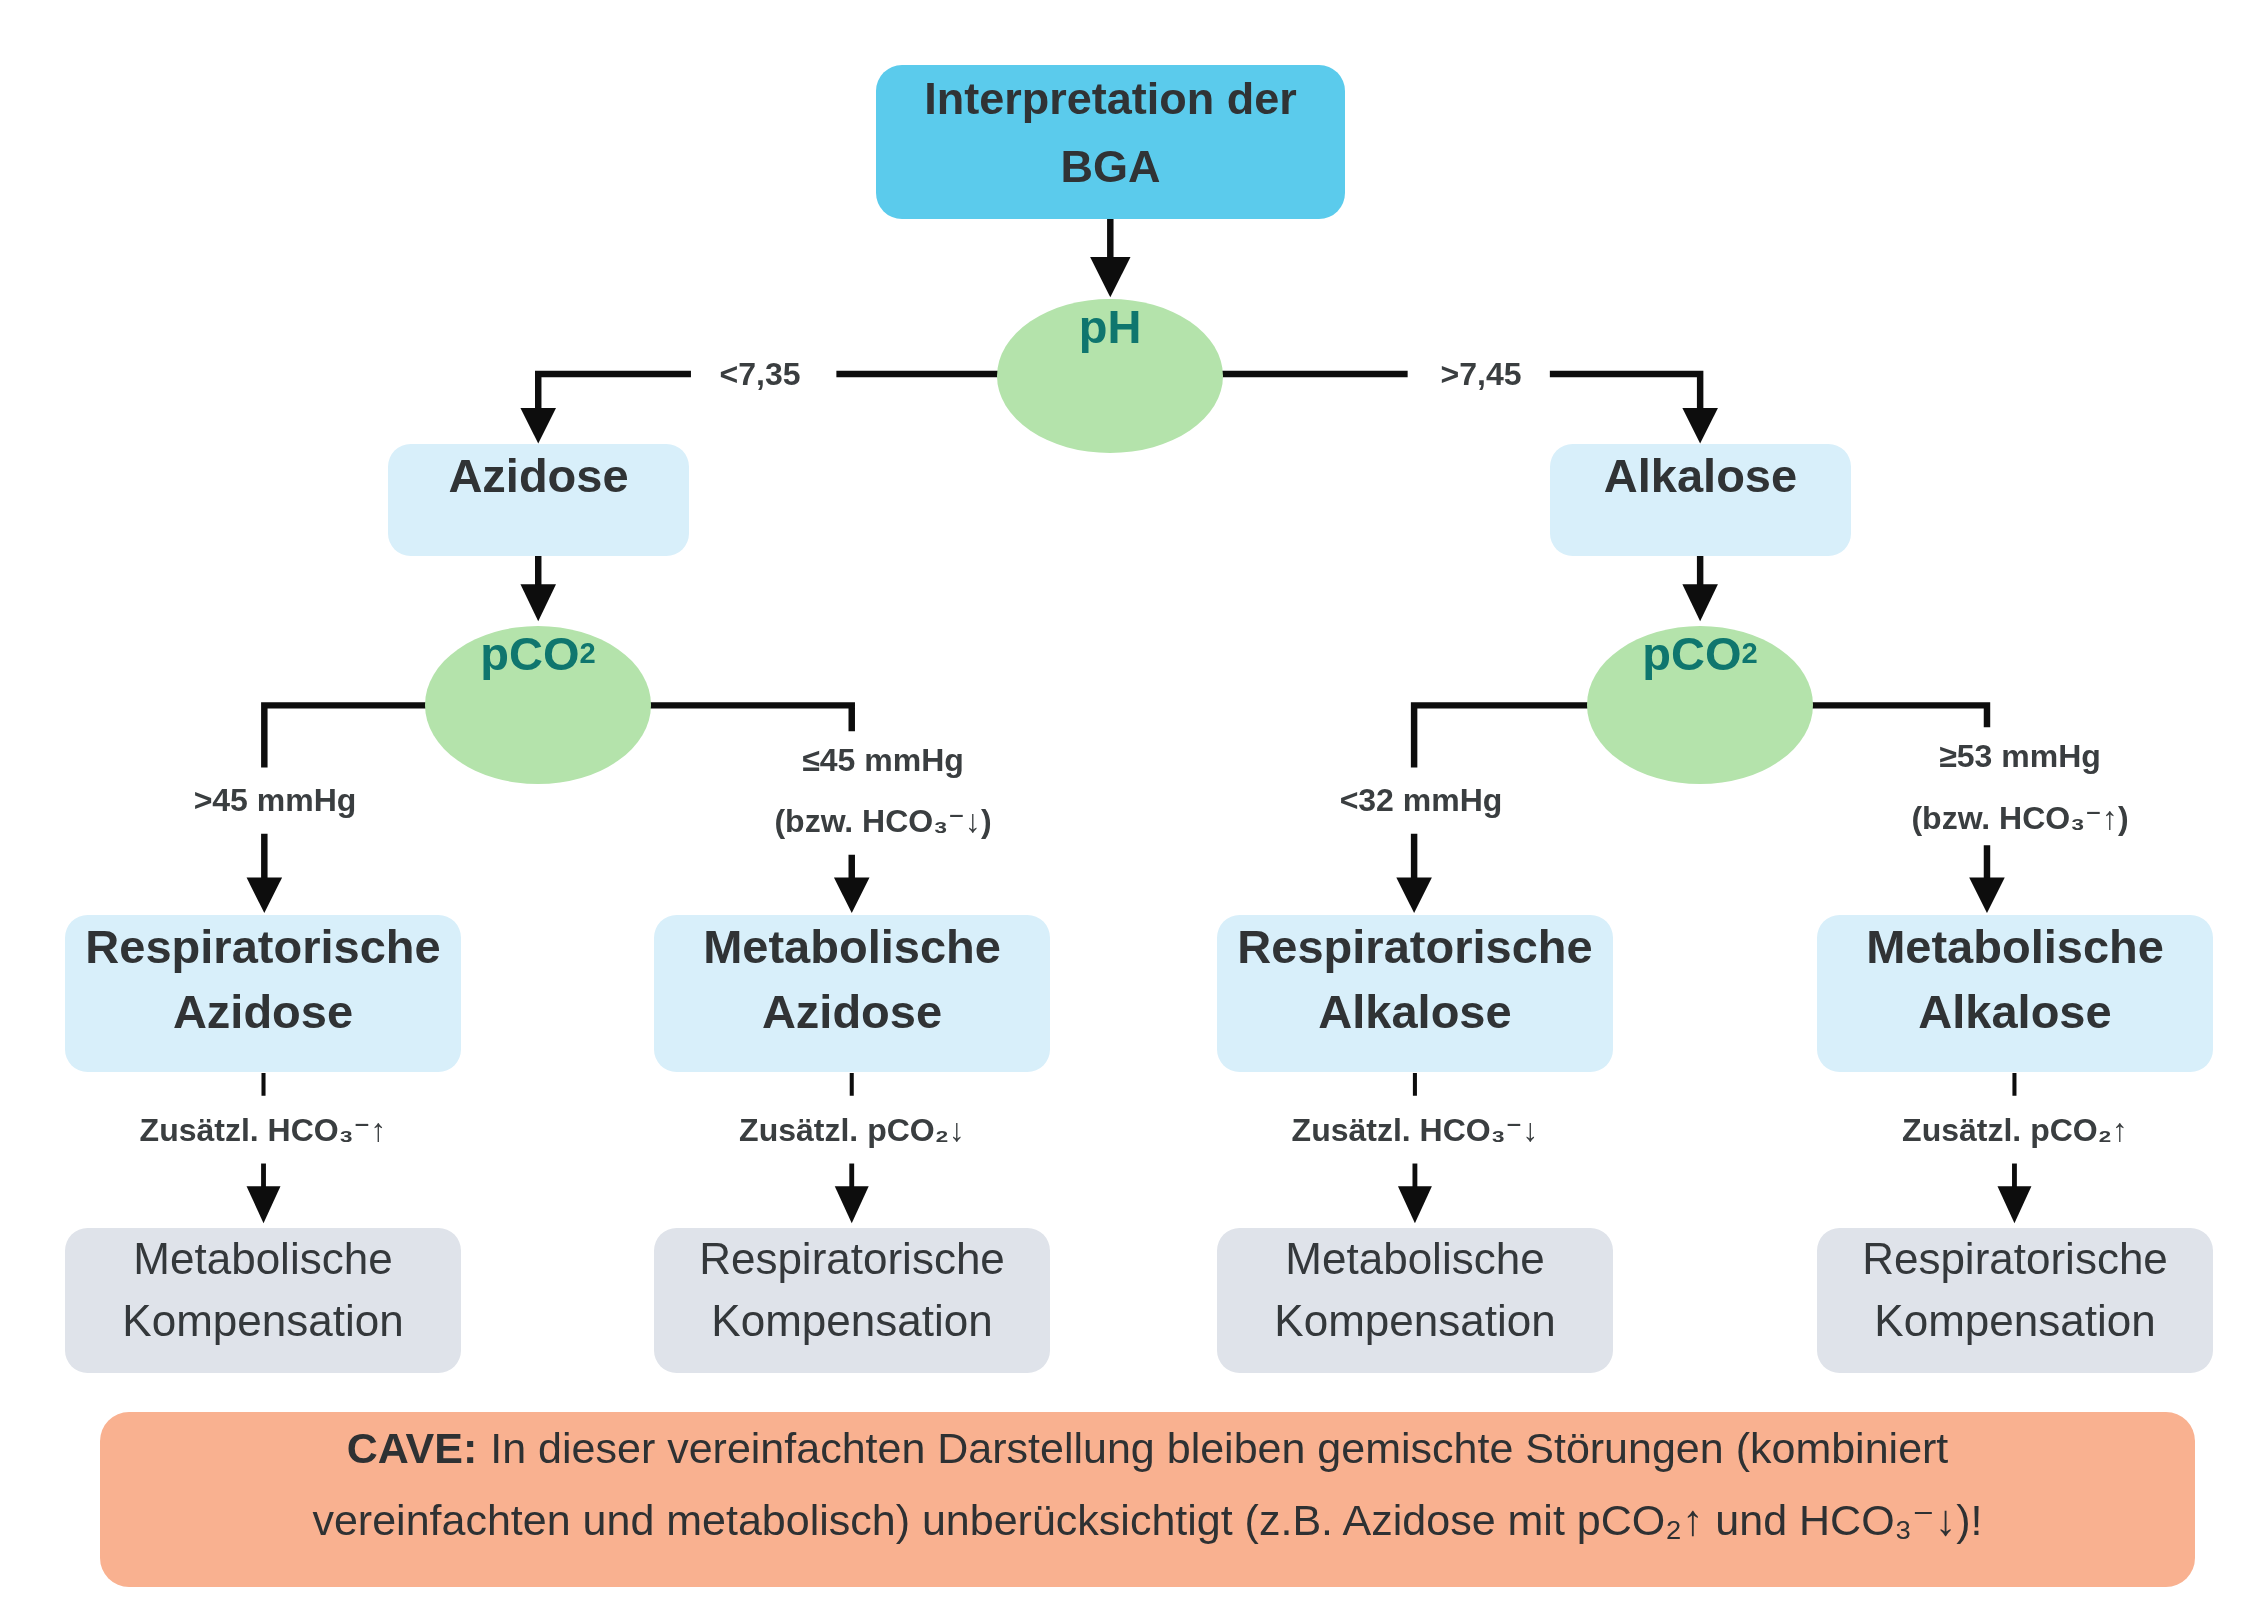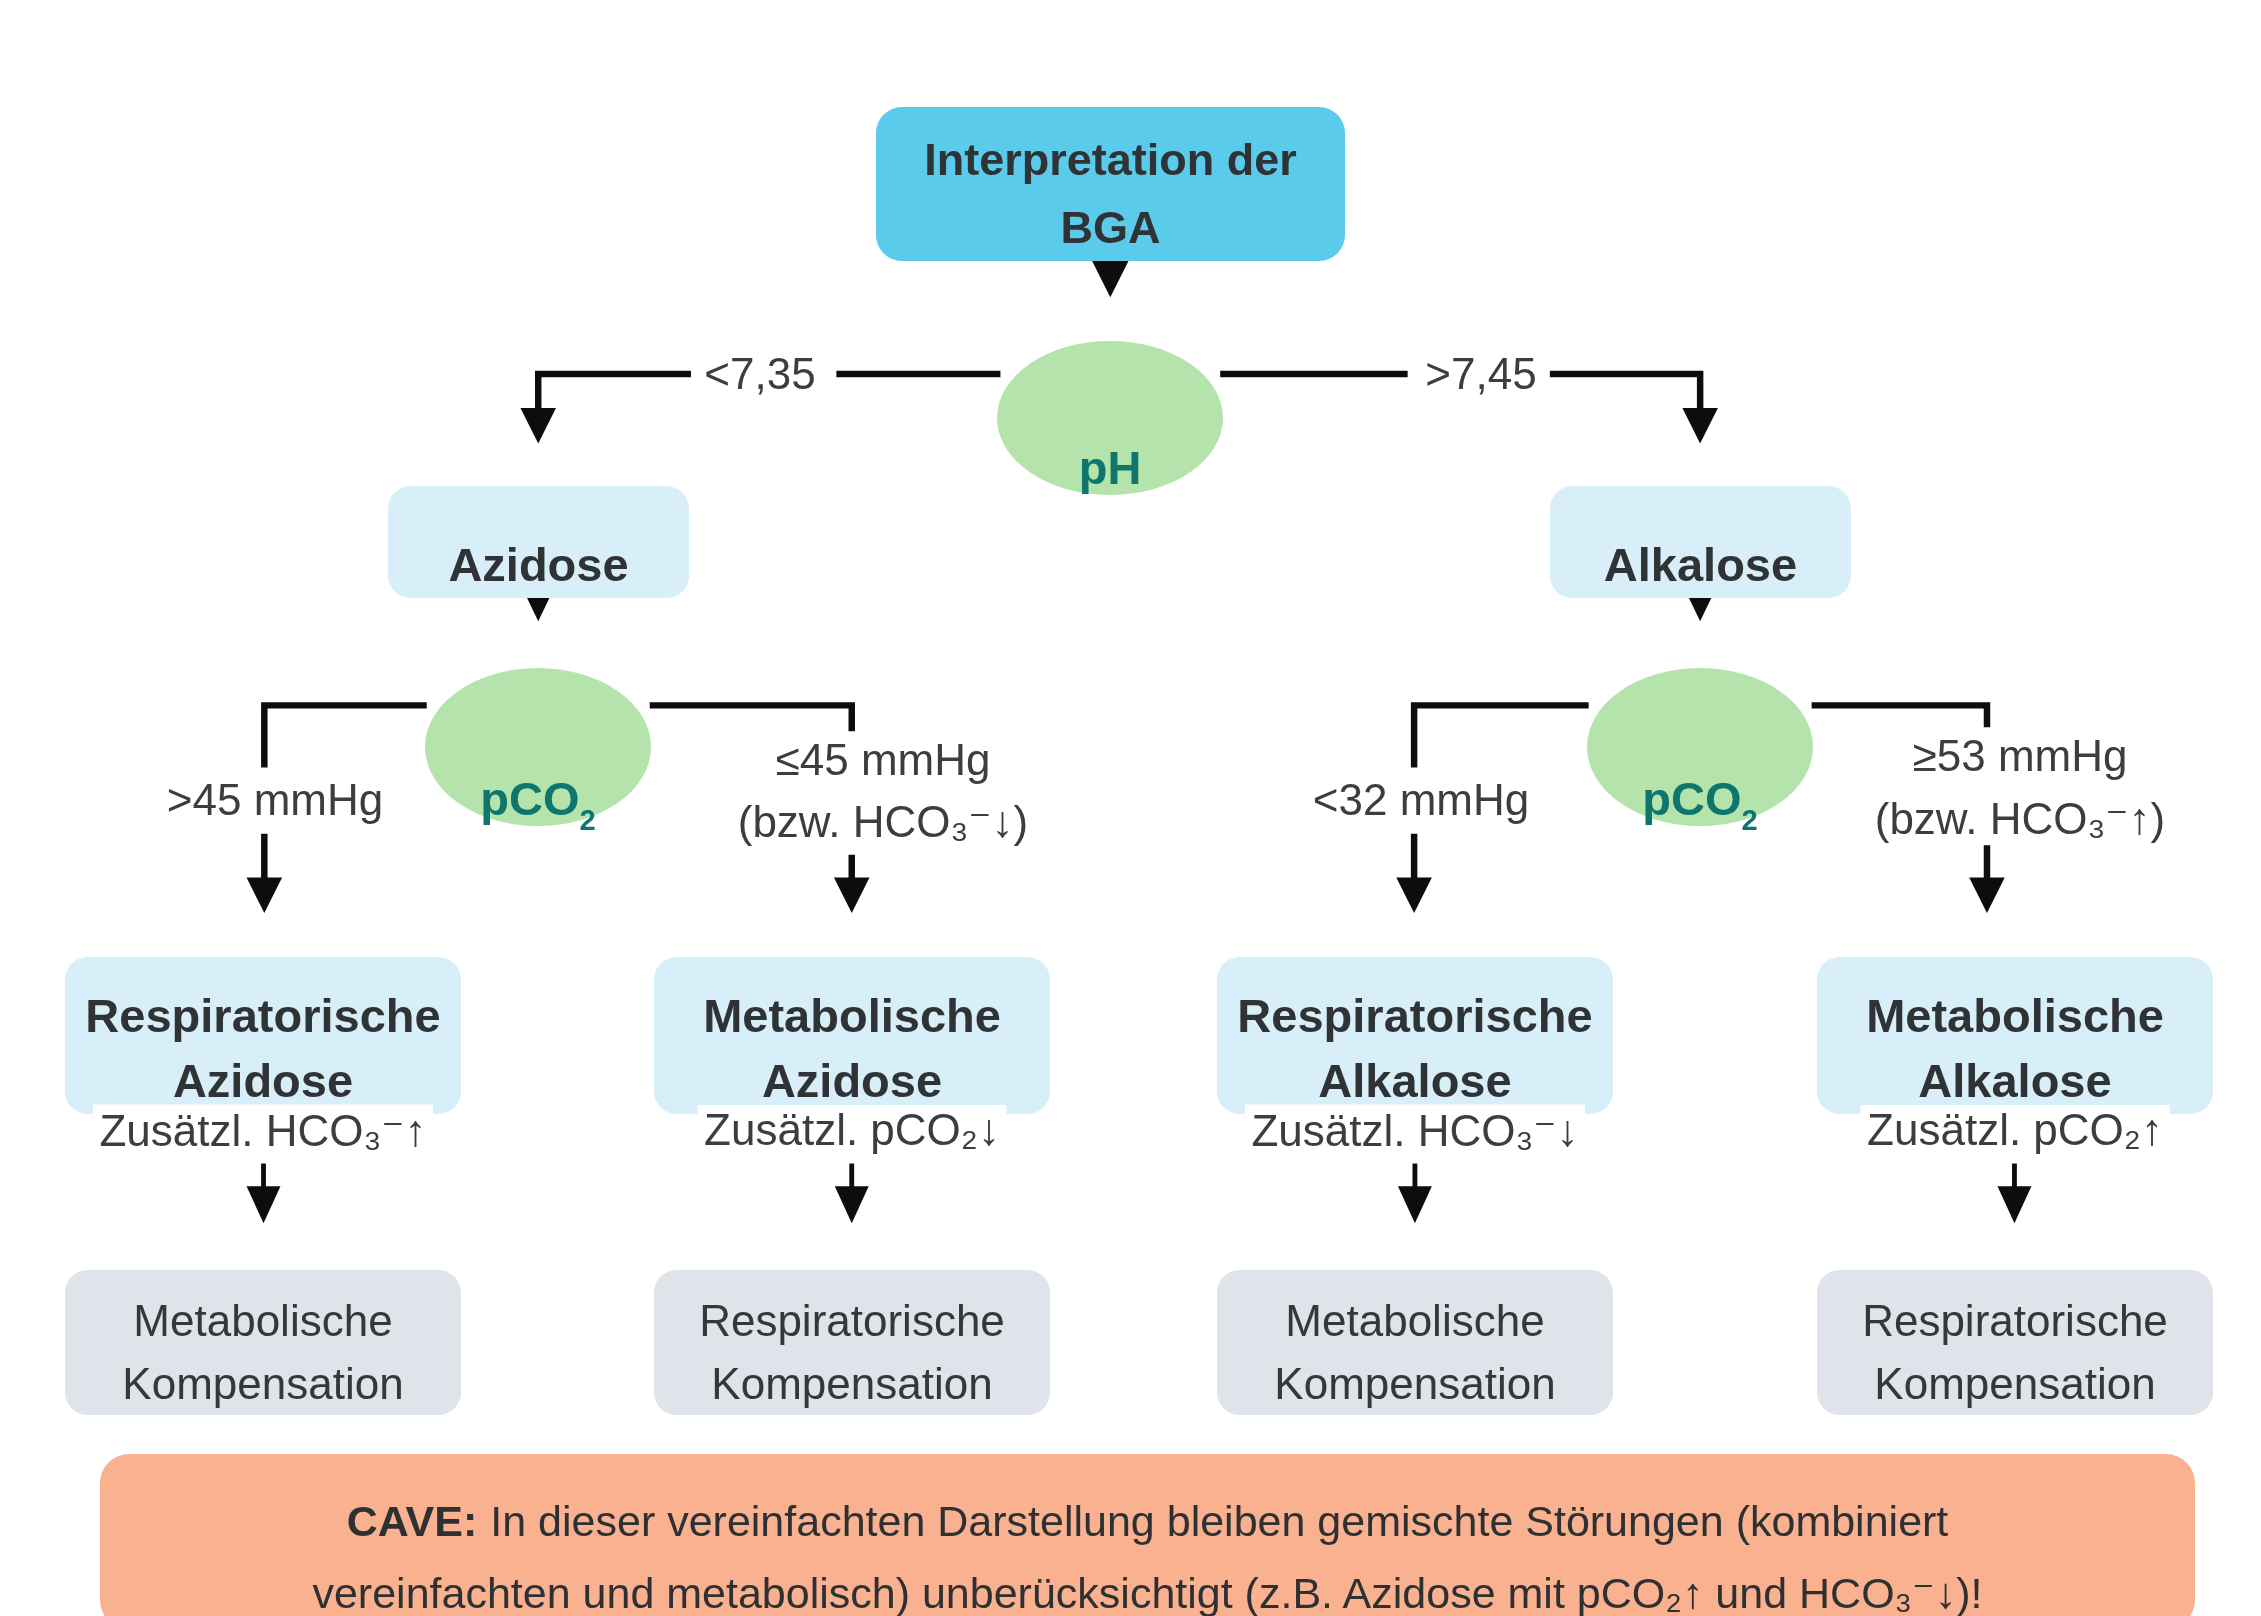--- a/index.html
+++ b/index.html
@@ -8,25 +8,24 @@
     width: 2261px;
     height: 1616px;
     background: #ffffff;
     font-family: "Liberation Sans", "DejaVu Sans", sans-serif;
     color: #303335;
     overflow: hidden;
   }
   .abs { position: absolute; }
   .node {
     display: flex;
-    align-items: flex-end;
+    align-items: flex-start;
     justify-content: center;
     text-align: center;
     box-sizing: border-box;
-    margin-top: 42px;
   }
   .box-cyan {
     background: var(--c-cyan, #5BCBEC);
     border-radius: 26px;
     font-weight: bold;
     font-size: 45px;
     line-height: 1.5;
   }
   .box-blue {
     background: var(--c-light_blue, #D8EFFA);
@@ -50,25 +49,26 @@
     font-size: 47px;
     color: #0f766e;
   }
   .ellipse .sub {
     font-size: 0.62em;
     transform: translateY(0.38em);
   }
   .edge-label {
     transform: translate(-50%, -50%);
     white-space: nowrap;
-    font-size: 44px;
+    font-size: 32px;
     color: #3a3e40;
     background: #ffffff;
     padding: 0 6.5px;
     text-align: center;
+    font-weight: bold;
   }
   .cave {
     background: var(--c-salmon, #F9B190);
     border-radius: 29px;
     font-size: 43px;
     line-height: 1.68;
     color: #2e3133;
   }
   .cave-bold { font-weight: bold; margin-right: 13px; }
   svg.wires { position: absolute; left: 0; top: 0; }

